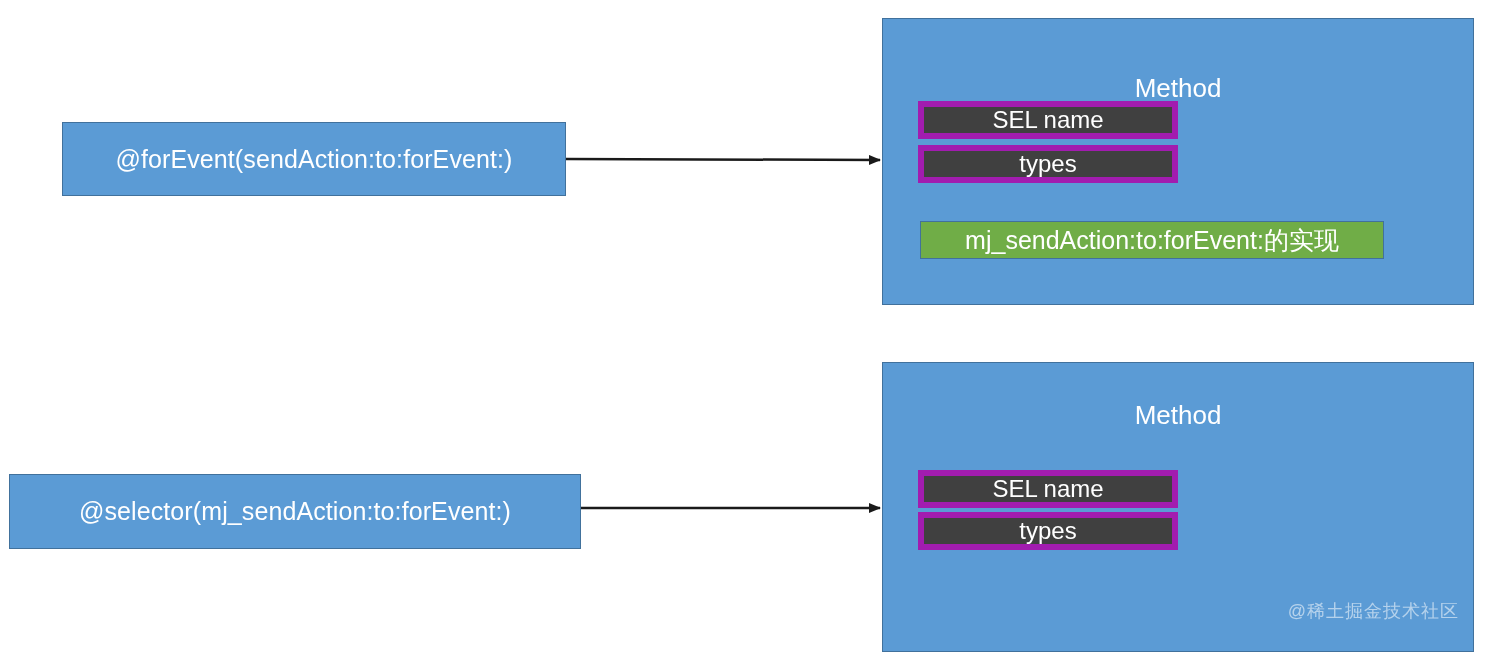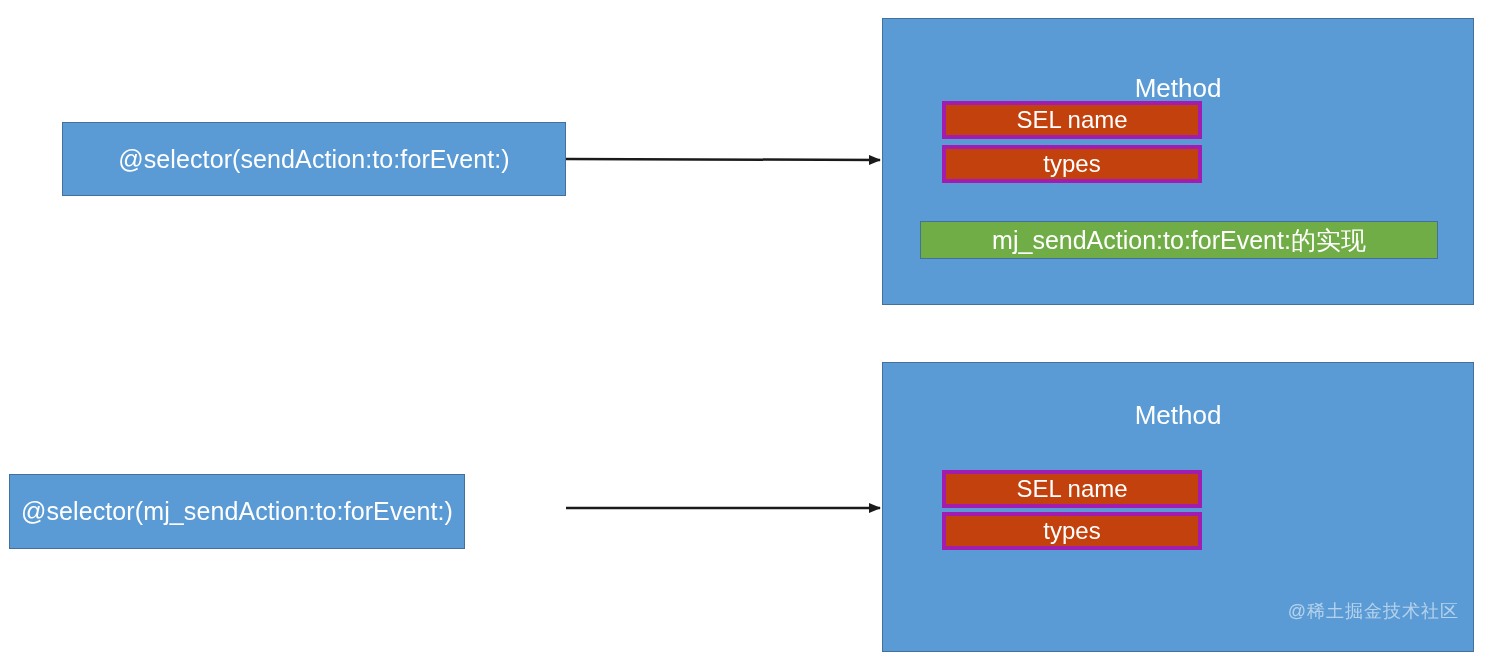--- a/index.html
+++ b/index.html
@@ -50,24 +50,23 @@
     position: absolute;
     left: 0;
     width: 100%;
     text-align: center;
     color: #ffffff;
     font-size: 26px;
     white-space: nowrap;
   }
 
   .field-box {
-    background: #c2410c;
-    border: 4px solid #a21caf;
+    background: #404040;
+    border: 6px solid #a21caf;
     font-size: 24px;
-    margin-left: 24px;
   }
 
   .impl-box {
     background: #70AD47;
     border: 1px solid #41719C;
     font-size: 25px;
   }
 
   .watermark {
     position: absolute;
@@ -94,41 +93,41 @@
     <defs>
       <marker id="ah" markerWidth="12" markerHeight="10" refX="11" refY="5" orient="auto" markerUnits="userSpaceOnUse">
         <path d="M0,0 L12,5 L0,10 z" fill="#1A1A1A"></path>
       </marker>
     </defs>
     <line x1="566" y1="159" x2="880" y2="160" stroke="#1A1A1A" stroke-width="2.5" marker-end="url(#ah)"></line>
     <line x1="566" y1="508" x2="880" y2="508" stroke="#1A1A1A" stroke-width="2.5" marker-end="url(#ah)"></line>
   </svg>
 
   <div class="box selector-box" style="left:62px; top:122px; width:504px; height:74px;">
-    <span>@selector(sendAction:to:forEvent:)</span>
+    <span>@forEvent(sendAction:to:forEvent:)</span>
   </div>
 
   <div class="box method-box" style="left:882px; top:18px; width:592px; height:287px;">
 
     <div class="method-title" style="top:54px;">Method</div>
 
     <div class="box field-box" style="left:35px; top:82px; width:260px; height:38px;">
       <span>SEL name</span>
     </div>
 
     <div class="box field-box" style="left:35px; top:126px; width:260px; height:38px;">
       <span>types</span>
     </div>
 
-    <div class="box impl-box" style="left:37px; top:202px; width:518px; height:38px;">
+    <div class="box impl-box" style="left:37px; top:202px; width:464px; height:38px;">
       <span>mj_sendAction:to:forEvent:的实现</span>
     </div>
   </div>
 
-  <div class="box selector-box" style="left:9px; top:474px; width:456px; height:75px;">
+  <div class="box selector-box" style="left:9px; top:474px; width:572px; height:75px;">
     <span>@selector(mj_sendAction:to:forEvent:)</span>
   </div>
 
   <div class="box method-box" style="left:882px; top:362px; width:592px; height:290px;">
 
     <div class="method-title" style="top:37px;">Method</div>
 
     <div class="box field-box" style="left:35px; top:107px; width:260px; height:38px;">
       <span>SEL name</span>
     </div>

